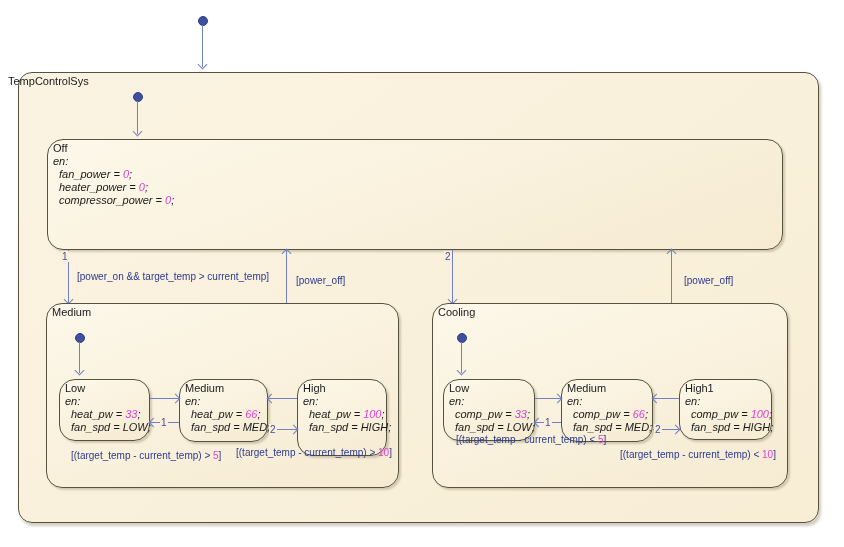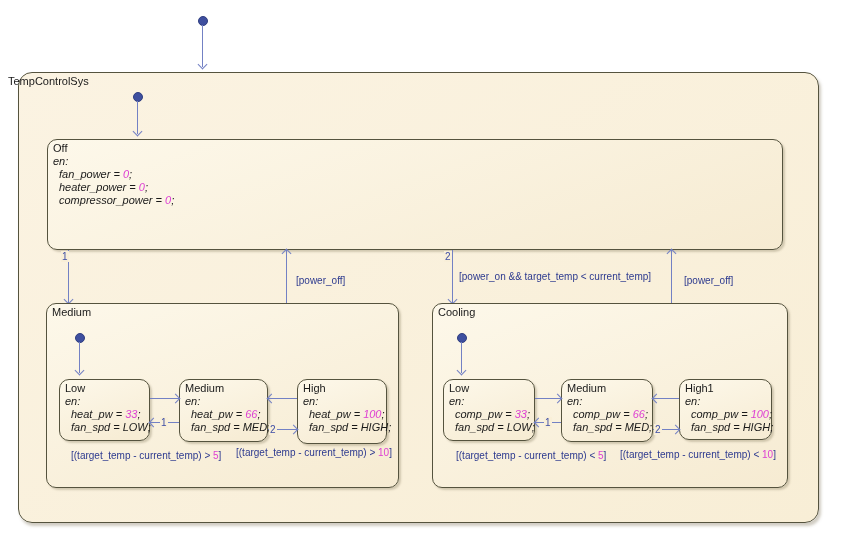--- a/index.html
+++ b/index.html
@@ -8,21 +8,21 @@
     font-family:"Liberation Sans","DejaVu Sans",sans-serif;
     font-size:11px; color:#191919; overflow:hidden;
   }
   .chart {
     position:absolute; left:18px; top:72px; width:801px; height:451px;
     border:1.5px solid #55533e; border-radius:14px; box-sizing:border-box;
     background:linear-gradient(145deg,#fbf3e2 0%,#f8eed6 100%);
     box-shadow:2px 3px 3px rgba(120,110,80,.35);
   }
   .state {
-    position:absolute; border:1.5px solid #55533e; border-radius:10px; box-sizing:border-box;
+    position:absolute; border:1.5px solid #55533e; border-radius:16px; box-sizing:border-box;
     background:linear-gradient(160deg,#fdf8ea 0%,#f6ebd2 100%);
     box-shadow:2px 2px 2px rgba(120,110,80,.3);
   }
   .sname { position:absolute; left:5px; top:2px; white-space:nowrap; }
   .scode { position:absolute; left:5px; top:15px; line-height:13px; white-space:nowrap;font-style:italic; }
   .ind { margin-left:6px; }
   .lit { color:#dd3fd3; }
   .tl-v { position:absolute; width:0; border-left:1.5px solid #7381c4; }
   .tl-h { position:absolute; height:0; border-top:1.5px solid #7381c4; }
   .ah { position:absolute; width:7px; height:7px; box-sizing:border-box; }
@@ -59,29 +59,29 @@
     </div>
   </div>
 
   <div class="init-dot" style="left:133px;top:92px"></div>
   <div class="tl-v" style="left:137px;top:101px;height:33px"></div>
   <div class="ah ah-down" style="left:134px;top:128px"></div>
 
   <div class="tl-v" style="left:68px;top:250px;height:53px"></div>
   <div class="ah ah-down" style="left:65px;top:296px"></div>
   <div class="torder" style="left:61px;top:251px">1</div>
+  <div class="tlabel" style="left:77px;top:271px">[power_on &amp;&amp; target_temp &gt; current_temp]</div>
 
   <div class="tl-v" style="left:286px;top:250px;height:53px"></div>
   <div class="ah ah-up" style="left:283px;top:250px"></div>
   <div class="tlabel" style="left:296px;top:275px">[power_off]</div>
 
   <div class="tl-v" style="left:452px;top:250px;height:53px"></div>
   <div class="ah ah-down" style="left:449px;top:296px"></div>
   <div class="torder" style="left:444px;top:251px">2</div>
-  <div class="tlabel" style="left:459px;top:271px">[power_on &amp;&amp; target_temp &lt; current_temp]</div>
 
   <div class="tl-v" style="left:671px;top:250px;height:53px"></div>
   <div class="ah ah-up" style="left:668px;top:250px"></div>
   <div class="tlabel" style="left:684px;top:275px">[power_off]</div>
 
   <div class="state" style="left:46px;top:303px;width:353px;height:185px">
     <div class="sname">Medium</div>
   </div>
 
   <div class="state" style="left:432px;top:303px;width:356px;height:185px">
@@ -105,21 +105,21 @@
     </div>
   </div>
   <div class="state" style="left:179px;top:379px;width:89px;height:63px">
     <div class="sname">Medium</div>
     <div class="scode">
       <div>en:</div>
       <div class="ind"><span>heat_pw = </span><span class="lit">66</span><span>;</span></div>
       <div class="ind">fan_spd = MED;</div>
     </div>
   </div>
-  <div class="state" style="left:297px;top:379px;width:90px;height:65px">
+  <div class="state" style="left:297px;top:379px;width:90px;height:77px">
     <div class="sname">High</div>
     <div class="scode">
       <div>en:</div>
       <div class="ind"><span>heat_pw = </span><span class="lit">100</span><span>;</span></div>
       <div class="ind">fan_spd = HIGH;</div>
     </div>
   </div>
 
   <div class="tl-h" style="left:150px;top:398px;width:29px"></div>
   <div class="ah ah-right" style="left:172px;top:395px"></div>
@@ -164,16 +164,16 @@
   <div class="ah ah-right" style="left:554px;top:395px"></div>
   <div class="tl-h" style="left:535px;top:422px;width:26px"></div>
   <div class="ah ah-left" style="left:535px;top:419px"></div>
   <div class="torder" style="left:544px;top:417px">1</div>
   <div class="tl-h" style="left:653px;top:398px;width:26px"></div>
   <div class="ah ah-left" style="left:653px;top:395px"></div>
   <div class="tl-h" style="left:653px;top:429px;width:26px"></div>
   <div class="ah ah-right" style="left:672px;top:426px"></div>
   <div class="torder" style="left:654px;top:424px">2</div>
 
-  <div class="tlabel" style="left:456px;top:450px"><span>[(target_temp - current_temp) &lt; </span><span class="lit">5</span><span>]</span></div>
+  <div class="tlabel" style="left:456px;top:434px"><span>[(target_temp - current_temp) &lt; </span><span class="lit">5</span><span>]</span></div>
   <div class="tlabel" style="left:620px;top:449px"><span>[(target_temp - current_temp) &lt; </span><span class="lit">10</span><span>]</span></div>
 
 </div>
 
 </body></html>

